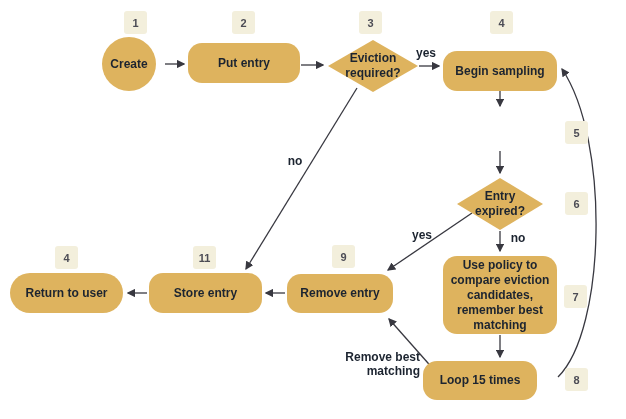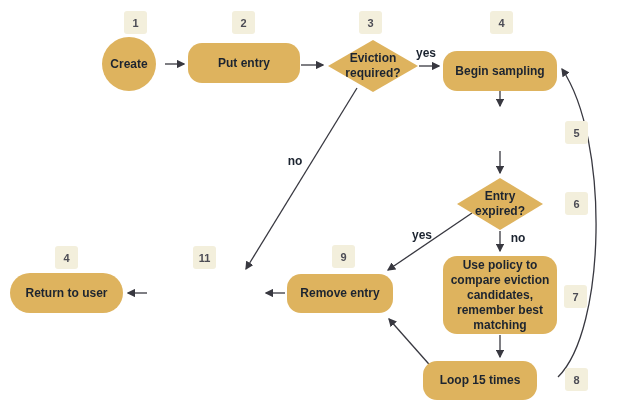--- a/index.html
+++ b/index.html
@@ -119,20 +119,23 @@
   </div>
 
   <div class="node" style="left:423px;top:361px;width:114px;height:39px">
     <span class="node-label">Loop 15 times</span>
   </div>
 
   <div class="node" style="left:287px;top:274px;width:106px;height:39px">
     <span class="node-label">Remove entry</span>
   </div>
 
+  <div class="node" style="left:149px;top:273px;width:113px;height:40px">
+    <span class="node-label">Store entry</span>
+  </div>
 
   <div class="node pill" style="left:10px;top:273px;width:113px;height:40px">
     <span class="node-label">Return to user</span>
   </div>
 
   <div class="badge" style="left:124px;top:11px">1</div>
   <div class="badge" style="left:232px;top:11px">2</div>
   <div class="badge" style="left:359px;top:11px">3</div>
   <div class="badge" style="left:490px;top:11px">4</div>
   <div class="badge" style="left:565px;top:121px">5</div>
@@ -140,14 +143,15 @@
   <div class="badge" style="left:564px;top:285px">7</div>
   <div class="badge" style="left:565px;top:368px">8</div>
   <div class="badge" style="left:332px;top:245px">9</div>
   <div class="badge" style="left:193px;top:246px">11</div>
   <div class="badge" style="left:55px;top:246px">4</div>
 
   <span class="edge-label" style="left:426px;top:53px">yes</span>
   <span class="edge-label" style="left:295px;top:161px">no</span>
   <span class="edge-label" style="left:422px;top:235px">yes</span>
   <span class="edge-label" style="left:518px;top:238px">no</span>
+  <span class="edge-label wrap" style="left:374px;top:364px">Remove best matching</span>
 
 </div>
 
 </body></html>

